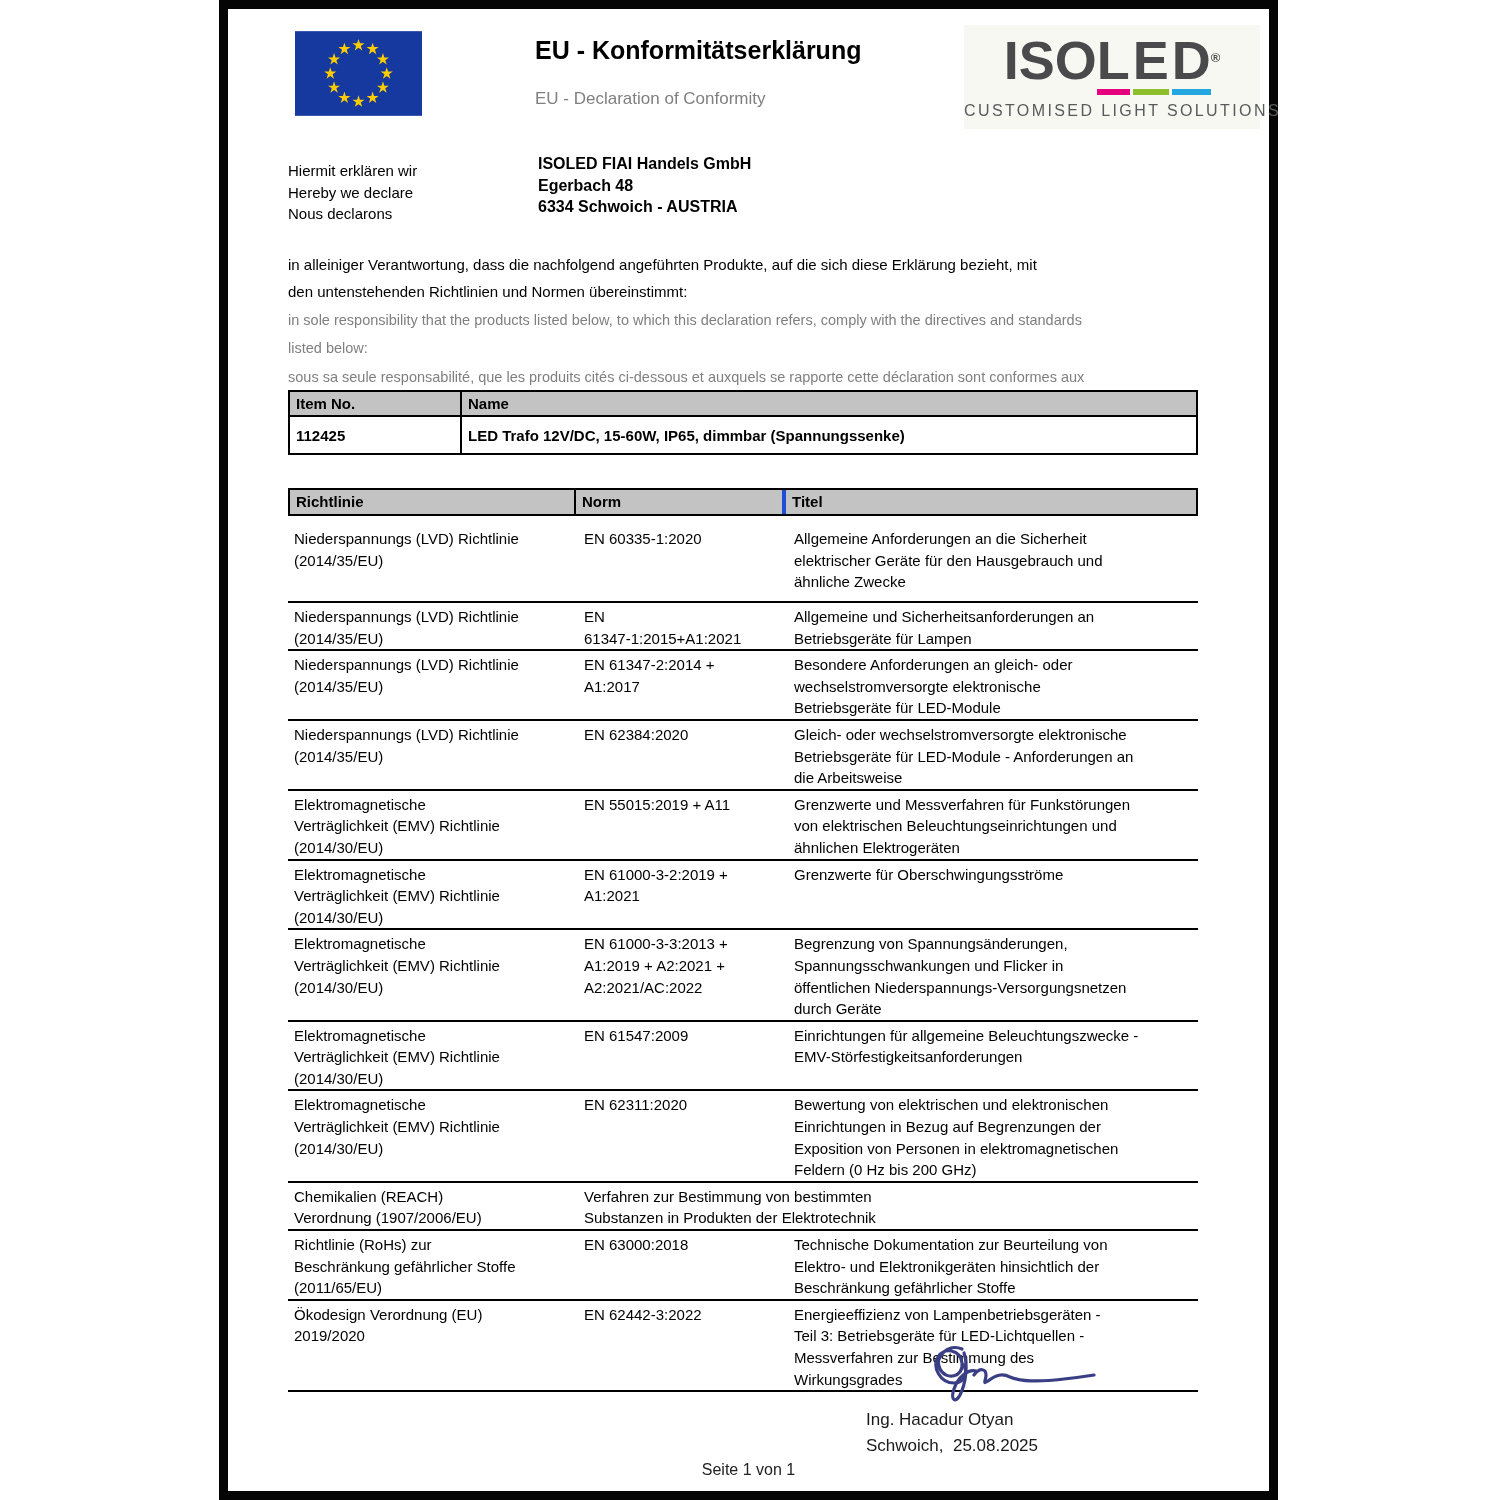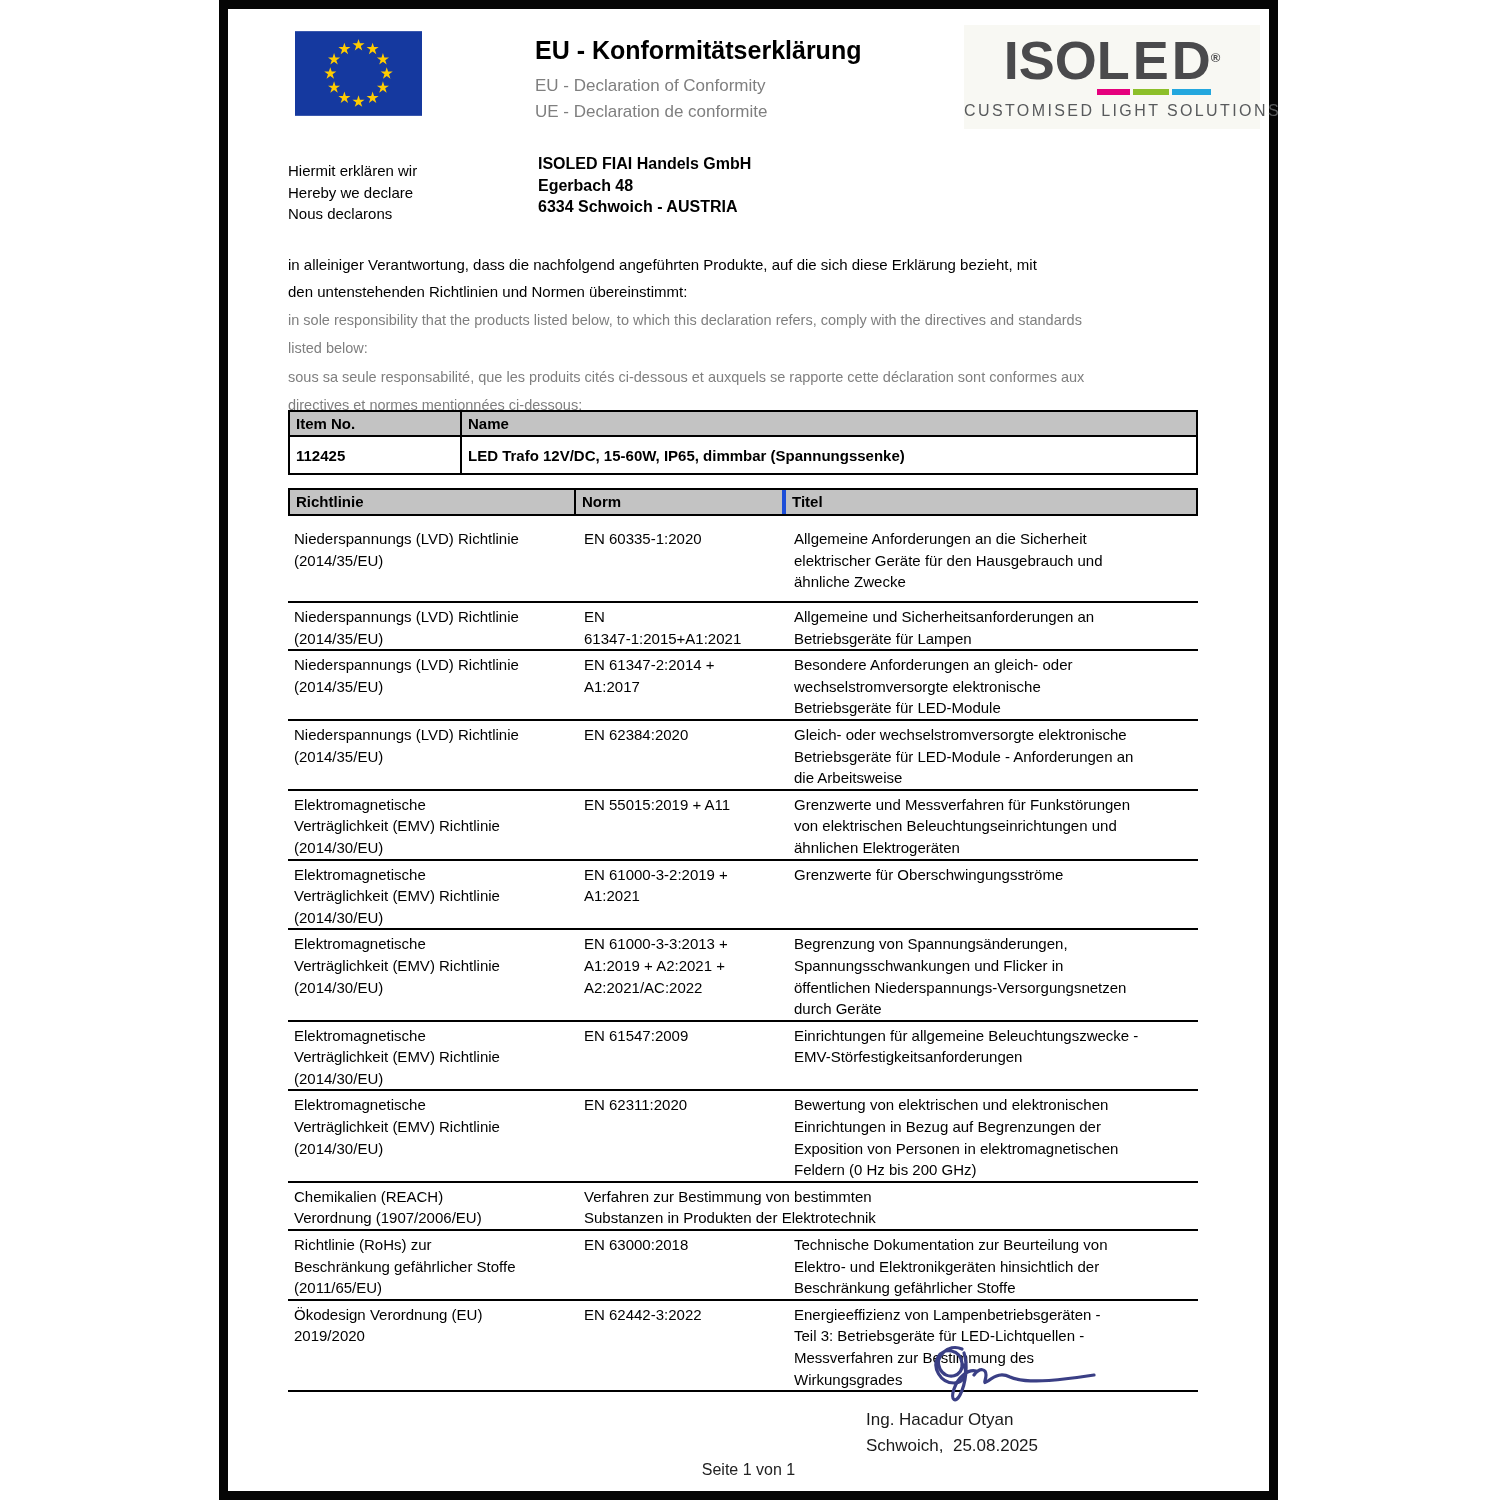--- a/index.html
+++ b/index.html
@@ -11,41 +11,41 @@
   .page{
     position:absolute;left:219px;top:0;width:1059px;height:1500px;
     background:#fff;border:9px solid #050505;box-sizing:border-box;
   }
   .abs{position:absolute;}
 
   
   .flag{left:67px;top:22px;width:127px;height:85px;}
   .title-block{left:307px;top:26px;width:420px;}
   .doc-title{font-size:25px;font-weight:bold;line-height:30px;}
-  .doc-sub{font-size:17px;color:#7f7f7f;line-height:26px;margin-top:8px;}
+  .doc-sub{font-size:17px;color:#7f7f7f;line-height:26px;margin-top:21px;}
   .logo-block{left:736px;top:16px;width:296px;height:104px;background:#f8f8f3;padding-top:10px;box-sizing:border-box;text-align:center;}
   .logo-word{display:inline-block;position:relative;font-weight:bold;font-size:54px;line-height:50px;color:#4a4a4c;letter-spacing:0px;white-space:nowrap;}
   .logo-word .cl{display:inline-block;padding-bottom:4px;margin-right:3px;}
   .logo-word .cl.l{border-bottom:6px solid #e5007d;}
   .logo-word .cl.e{border-bottom:6px solid #8cbf2a;}
   .logo-word .cl.d{border-bottom:6px solid #23a7de;margin-right:0;}
   .logo-reg{font-size:13px;vertical-align:top;position:relative;top:-2px;color:#4a4a4c;font-weight:bold;}
   .logo-tagline{font-size:16px;color:#585a5c;letter-spacing:2.4px;margin-top:7px;white-space:nowrap;text-align:right;}
 
   
   .declare-labels{left:60px;top:151px;font-size:15px;line-height:21.5px;}
   .declare-company{left:310px;top:144px;font-size:16px;line-height:21.5px;font-weight:bold;}
 
   .statement{left:60px;top:242px;width:810px;}
   .pre{white-space:pre-line;}
   .st-de{font-size:15px;line-height:27px;color:#000;margin:0;}
   .st-gray{font-size:14.5px;line-height:27.5px;color:#7f7f7f;margin:2px 0 0 0;}
 
   
-  .itable{left:60px;top:381px;width:910px;border:2px solid #000;box-sizing:border-box;font-size:15px;margin-top:20px;}
+  .itable{left:60px;top:381px;width:910px;border:2px solid #000;box-sizing:border-box;font-size:15px;}
   .itable .hrow{display:flex;background:#c3c3c3;border-bottom:2px solid #000;font-weight:bold;}
   .itable .drow{display:flex;font-weight:bold;}
   .itable .c1{width:172px;border-right:2px solid #000;box-sizing:border-box;padding:3px 0 3px 6px;}
   .itable .c2{flex:1;padding:3px 0 3px 6px;}
   .itable .drow .c1,.itable .drow .c2{padding-top:10px;padding-bottom:9px;}
 
   
   .dtable{left:60px;top:479px;width:910px;font-size:15px;}
   .dhead{display:flex;border:2px solid #000;background:#c3c3c3;font-weight:bold;box-sizing:border-box;}
   .dhead .h1{width:286px;border-right:2px solid #000;box-sizing:border-box;padding:3px 0 4px 6px;}
@@ -85,21 +85,20 @@
     <use href="#st" transform="translate(70,94.64)"></use>
     <use href="#st" transform="translate(55.36,80)"></use>
     <use href="#st" transform="translate(50,60)"></use>
     <use href="#st" transform="translate(55.36,40)"></use>
     <use href="#st" transform="translate(70,25.36)"></use>
   </svg>
 
   <div class="abs title-block">
     <div class="doc-title">EU - Konformitätserklärung</div>
     <div class="doc-sub">EU - Declaration of Conformity</div>
-    <div class="doc-sub" style="margin-top:0;">UE - Declaration de conformite</div>
   </div>
 
   <div class="abs logo-block">
     <div class="logo-word"><span>ISO</span><span class="cl l">L</span><span class="cl e">E</span><span class="cl d">D</span><span class="logo-reg">®</span></div>
     <div class="logo-tagline">CUSTOMISED LIGHT SOLUTIONS</div>
   </div>
 
   <div class="abs declare-labels">
     <div>Hiermit erklären wir</div>
     <div>Hereby we declare</div>

